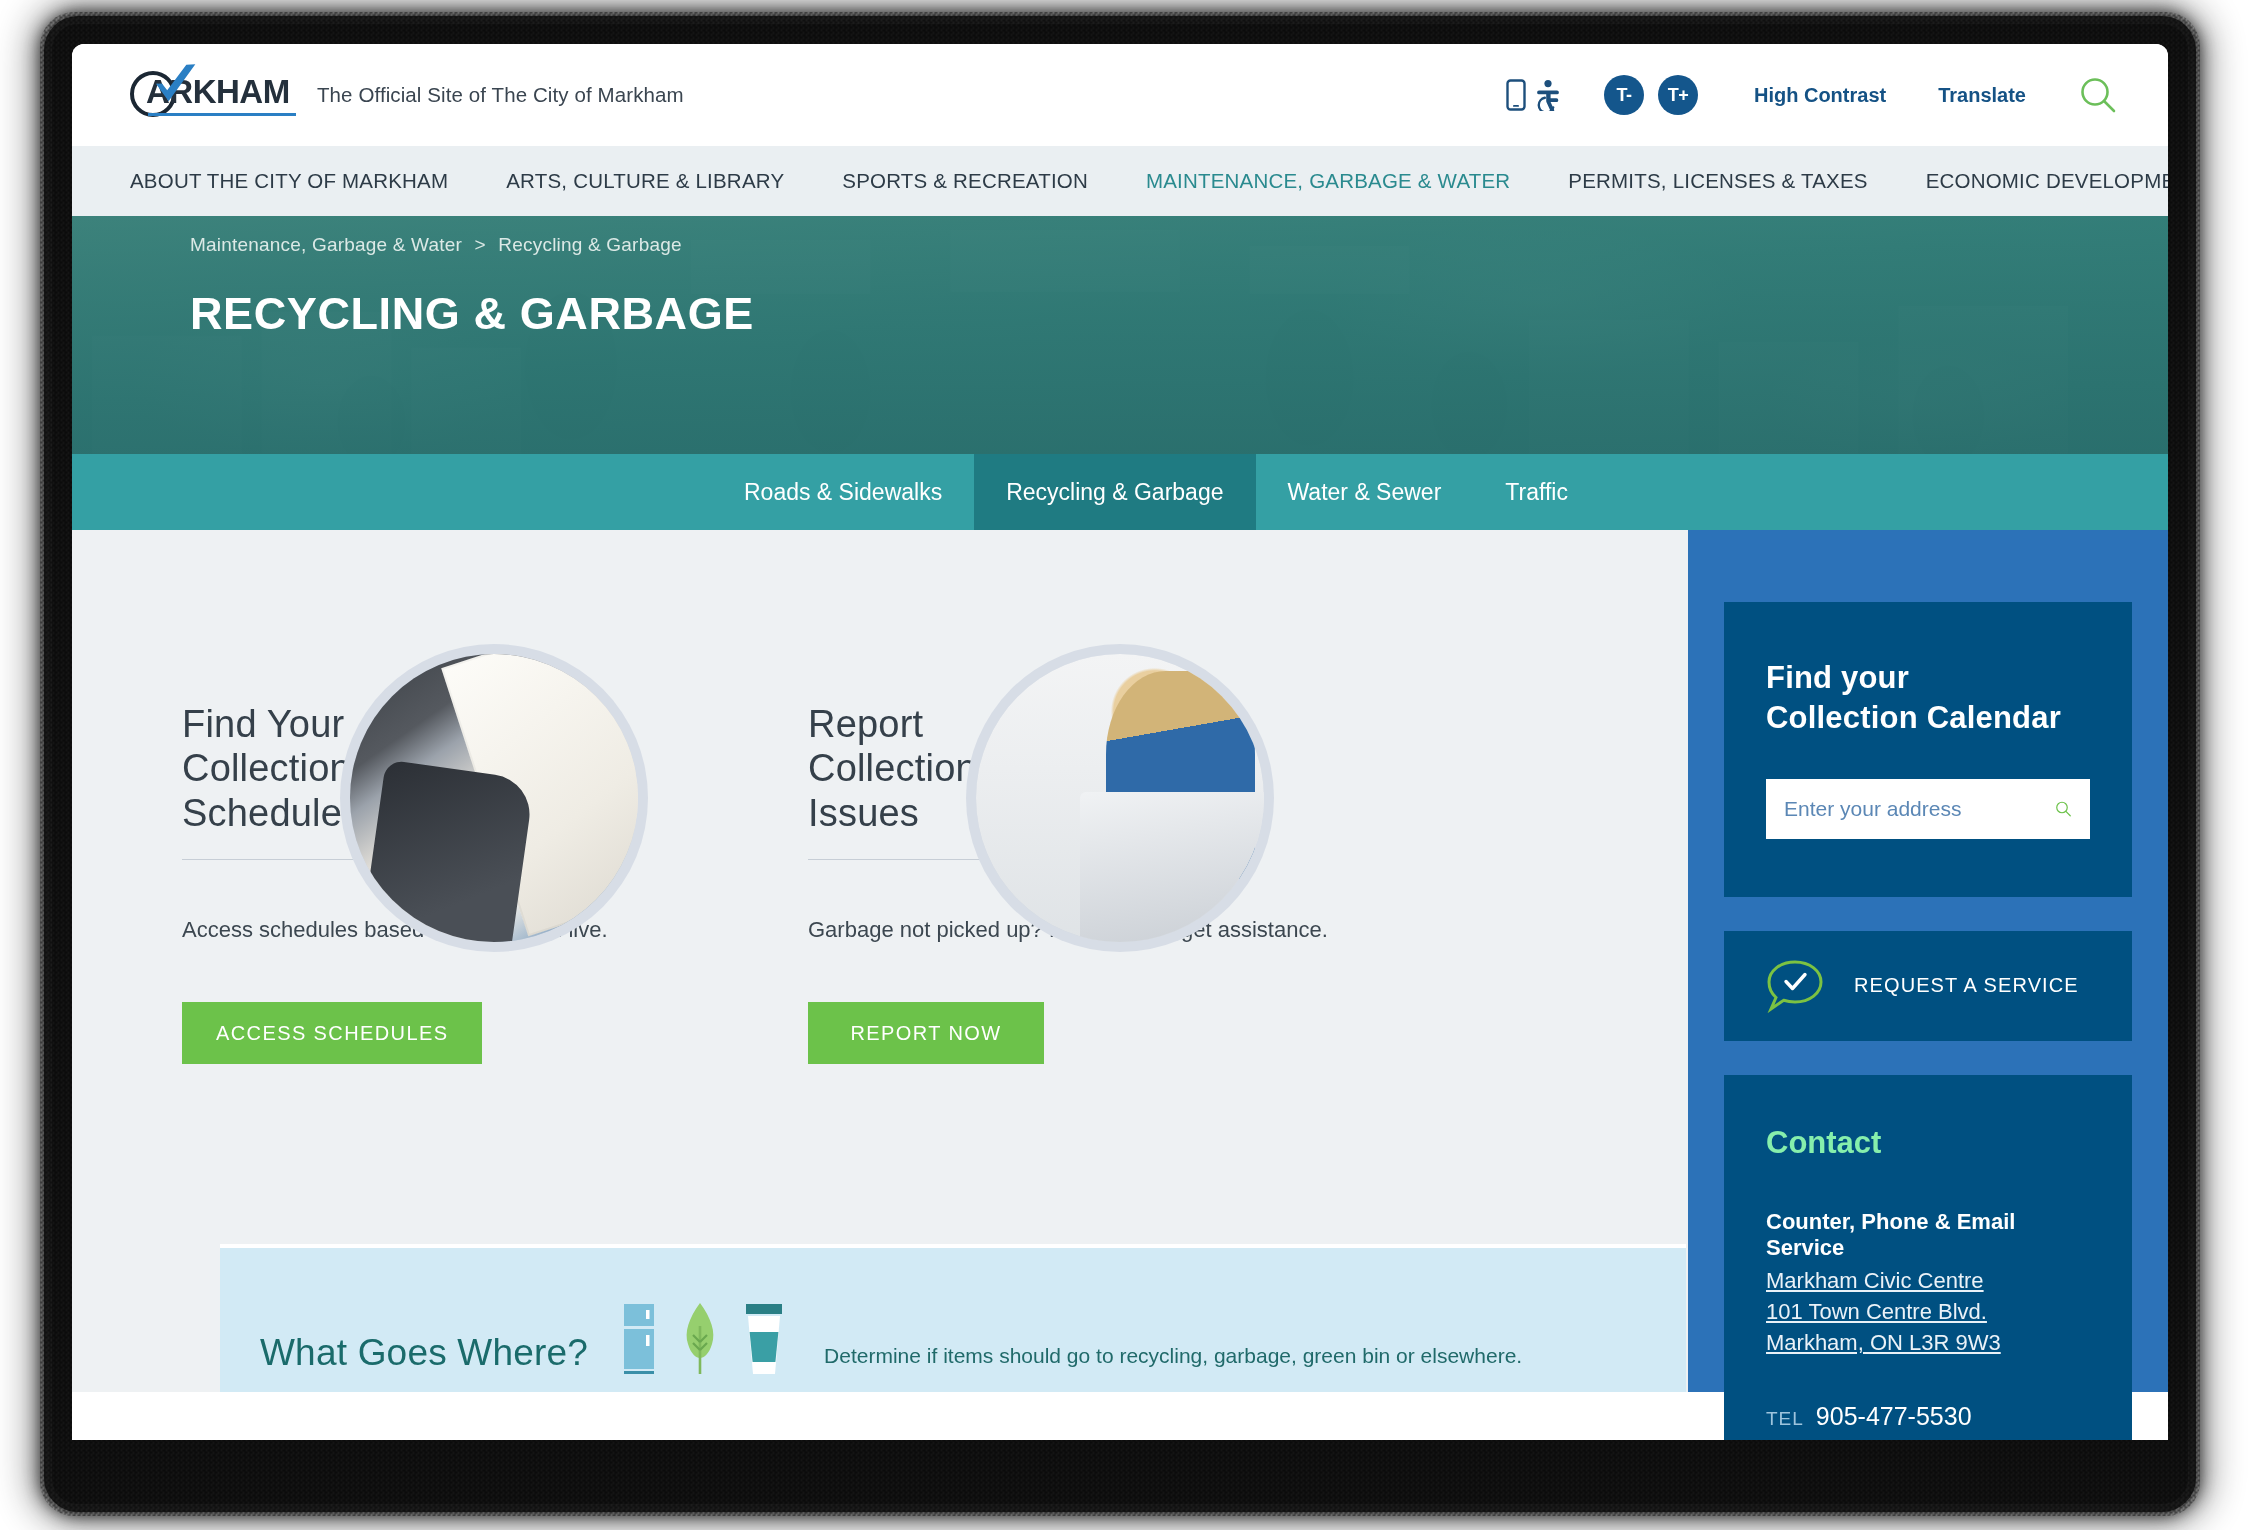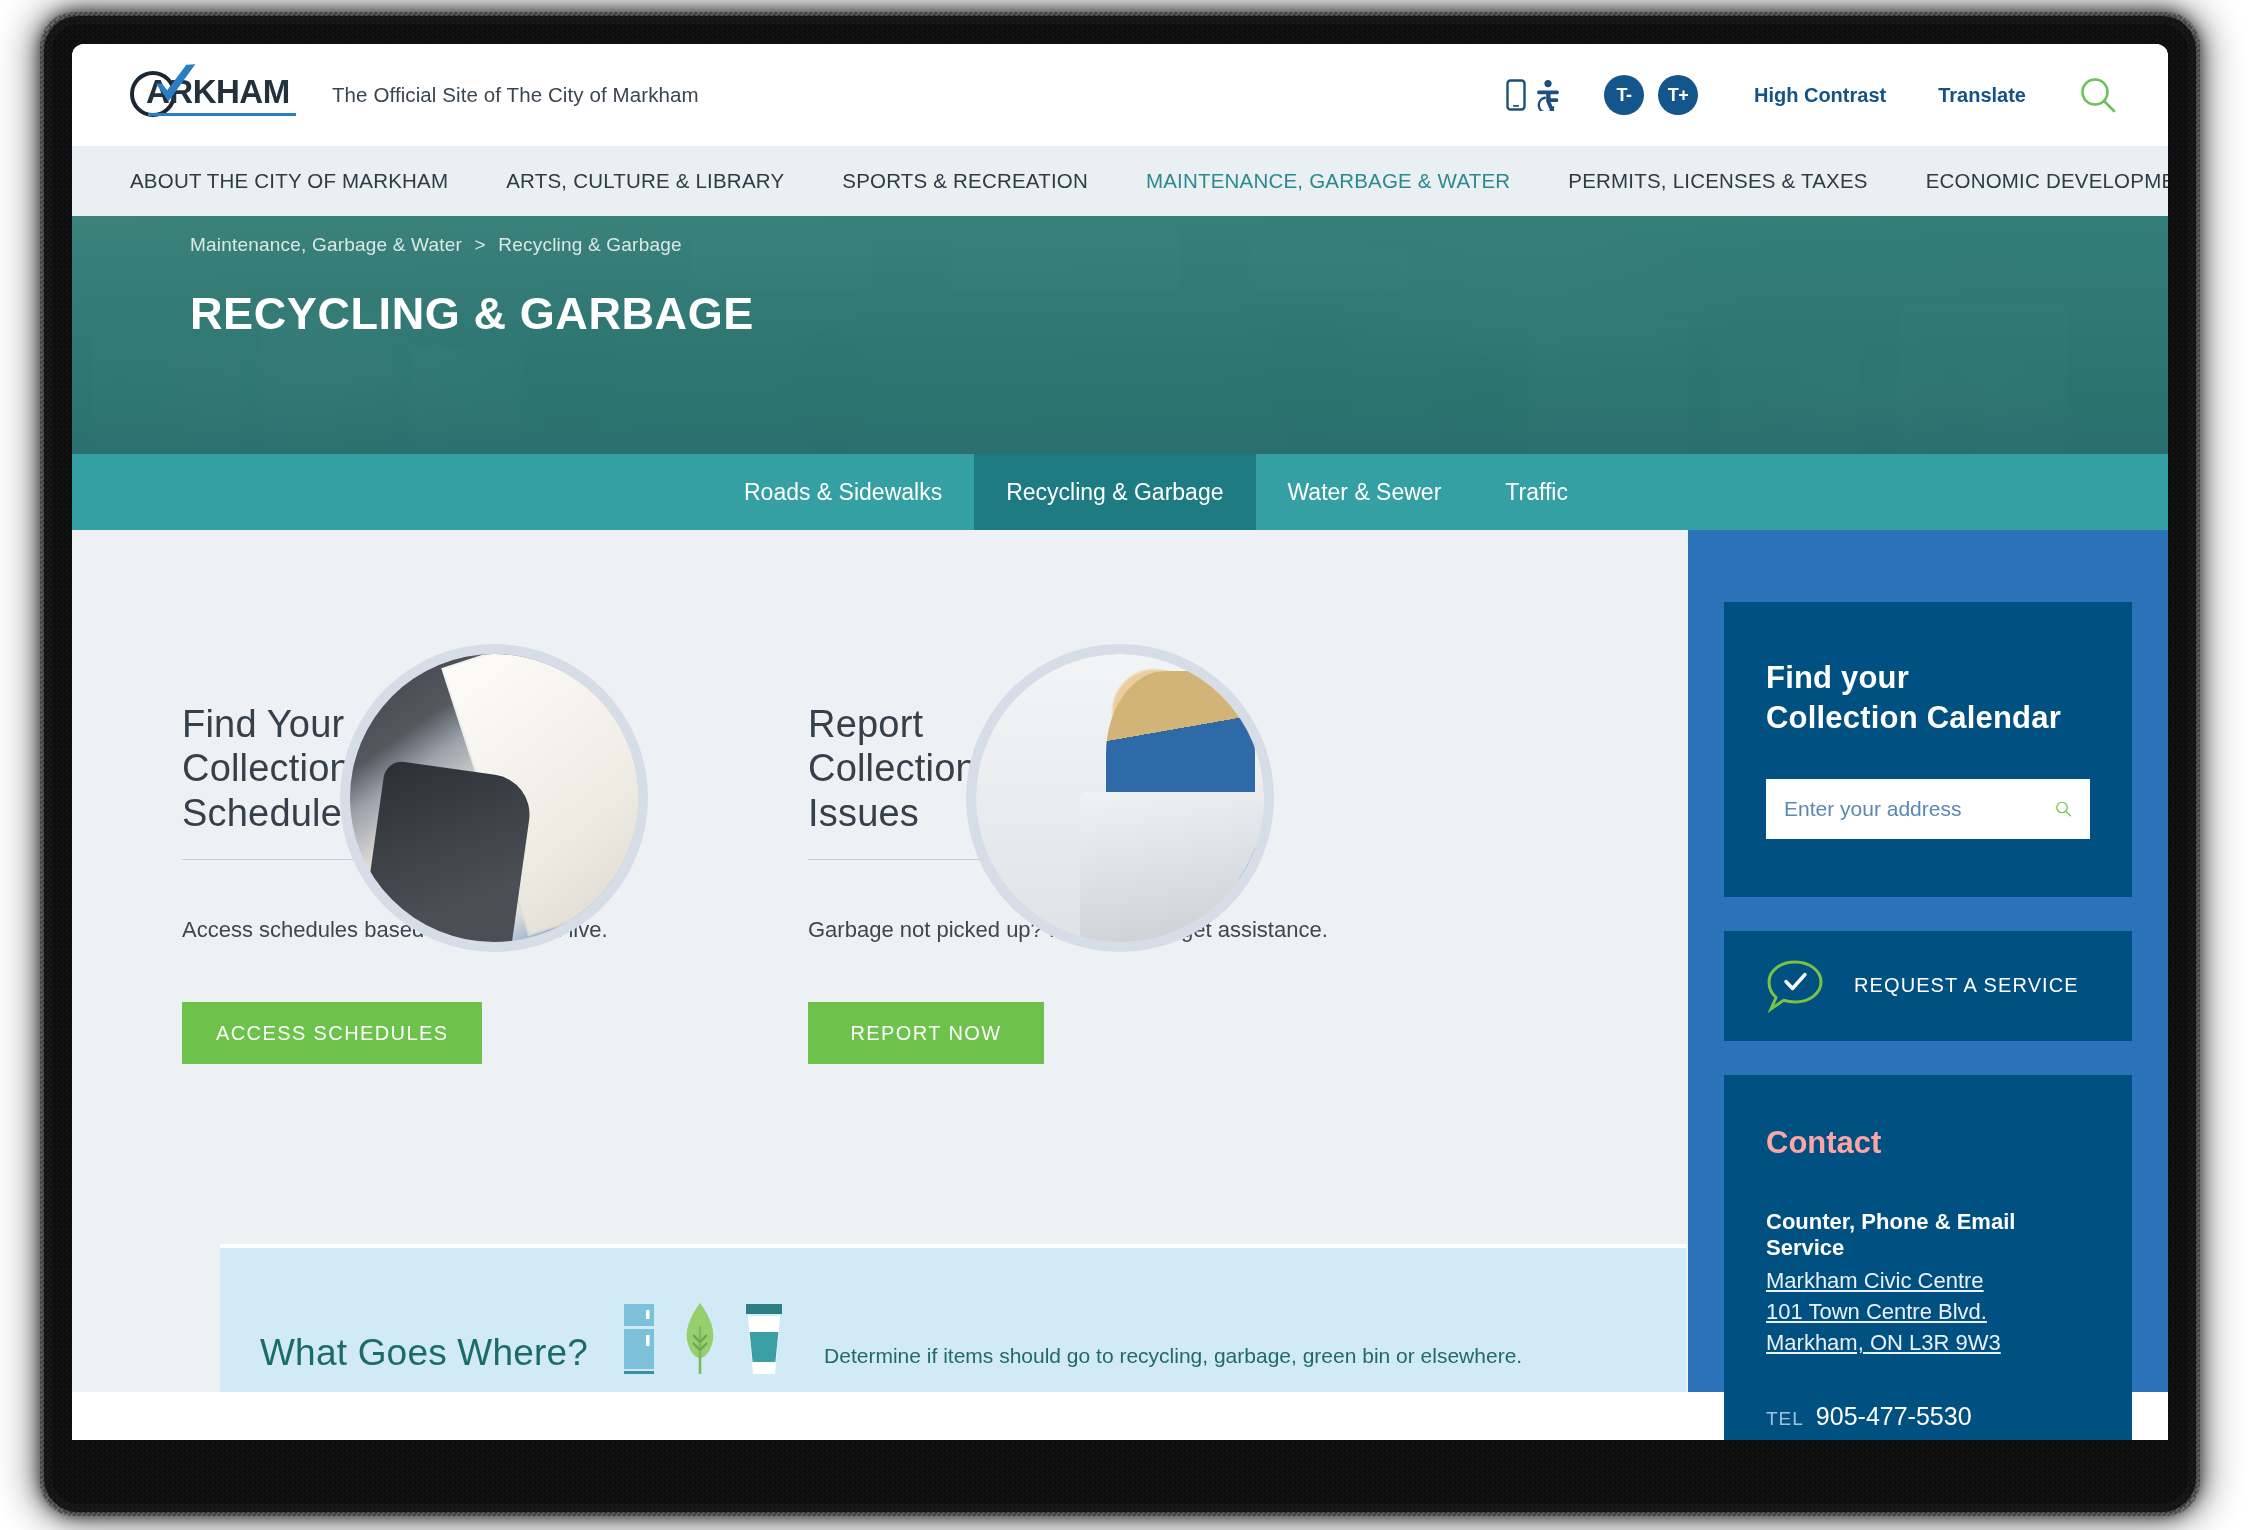--- a/index.html
+++ b/index.html
@@ -59,21 +59,21 @@
   }
 
   
   .utility-bar {
     height: 102px;
     background: #ffffff;
     display: flex;
     align-items: center;
     padding: 0 46px 0 58px;
   }
-  .brand { display: flex; align-items: center; gap: 22px; }
+  .brand { display: flex; align-items: center; gap: 7px; }
   .logo-wrap { position: relative; width: 180px; height: 52px; }
   .logo-circle {
     position: absolute; left: 0; top: 2px;
     width: 46px; height: 46px;
     border: 4px solid #1b2733; border-radius: 50%;
   }
   .logo-text {
     position: absolute; left: 16px; top: 4px;
     font-family: "Liberation Sans", sans-serif;
     font-weight: 700;
@@ -348,21 +348,21 @@
     display: flex; align-items: center;
     padding: 28px 42px;
     cursor: pointer;
   }
   .service-icon { color: #7cc242; margin-right: 30px; display: block; }
   .service-label {
     font-size: 20px; color: #ffffff; letter-spacing: 1.1px;
   }
 
   .panel-contact { padding: 50px 42px 40px 42px; }
-  .contact-h { font-size: 31px; color: #fca5a5; font-weight: 700; margin-bottom: 48px; }
+  .contact-h { font-size: 31px; color: #86efac; font-weight: 700; margin-bottom: 48px; }
   .contact-strong { font-size: 22px; color: #ffffff; font-weight: 700; margin-bottom: 4px; }
   .contact-line { font-size: 22px; color: #eaf2f8; line-height: 1.42; text-decoration: underline; }
   .contact-tel { margin-top: 44px; display: flex; align-items: baseline; gap: 12px; }
   .tel-label { font-size: 19px; color: #9dc4dd; letter-spacing: 1px; }
   .tel-num { font-size: 25px; color: #ffffff; }
 </style>
 </head>
 <body>
 
 <div id="screen">

